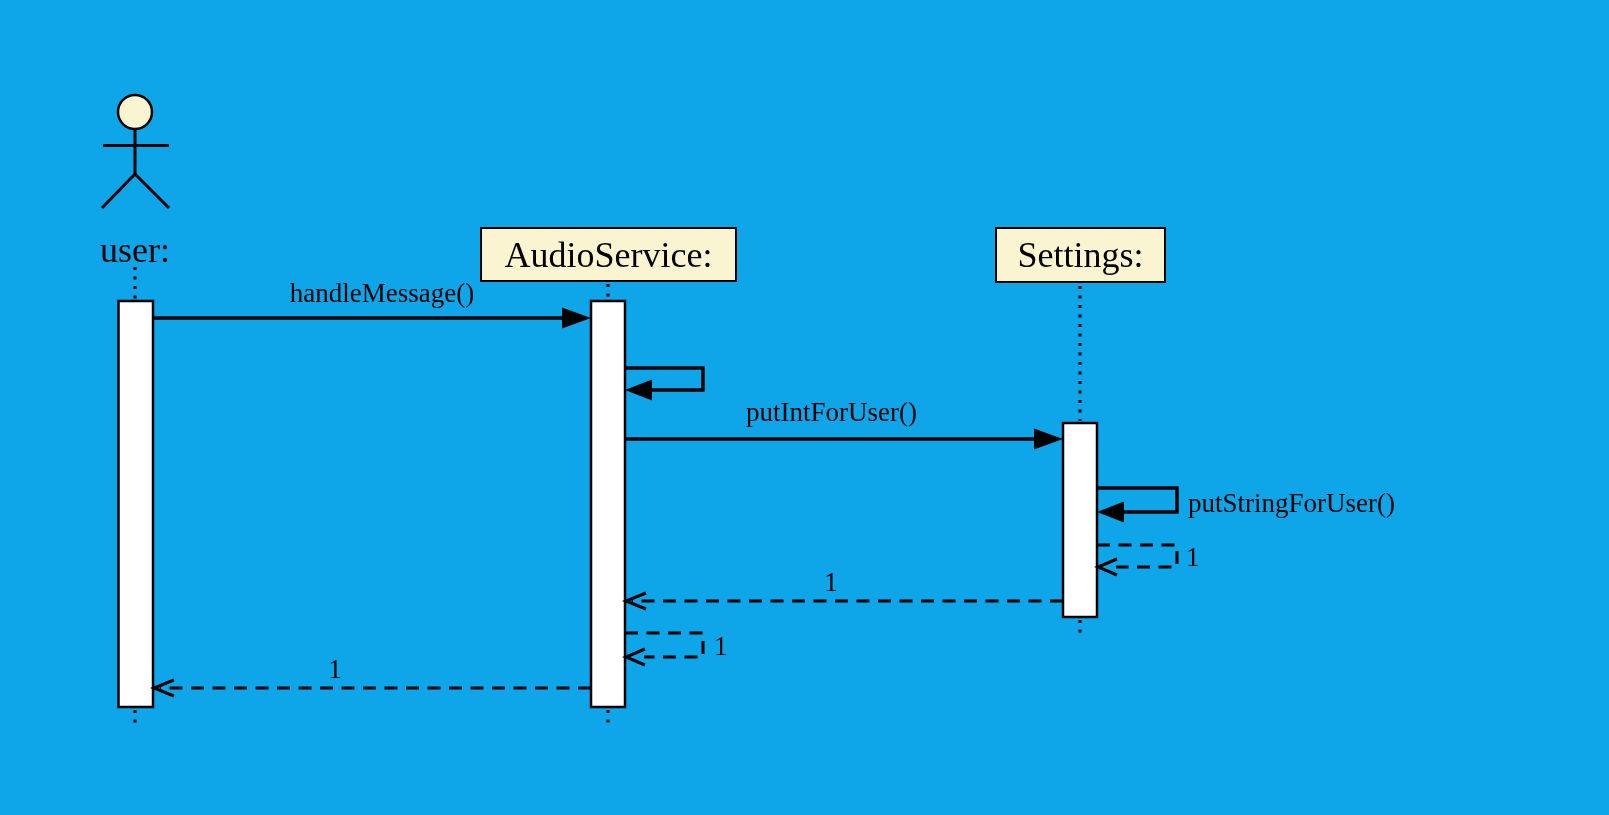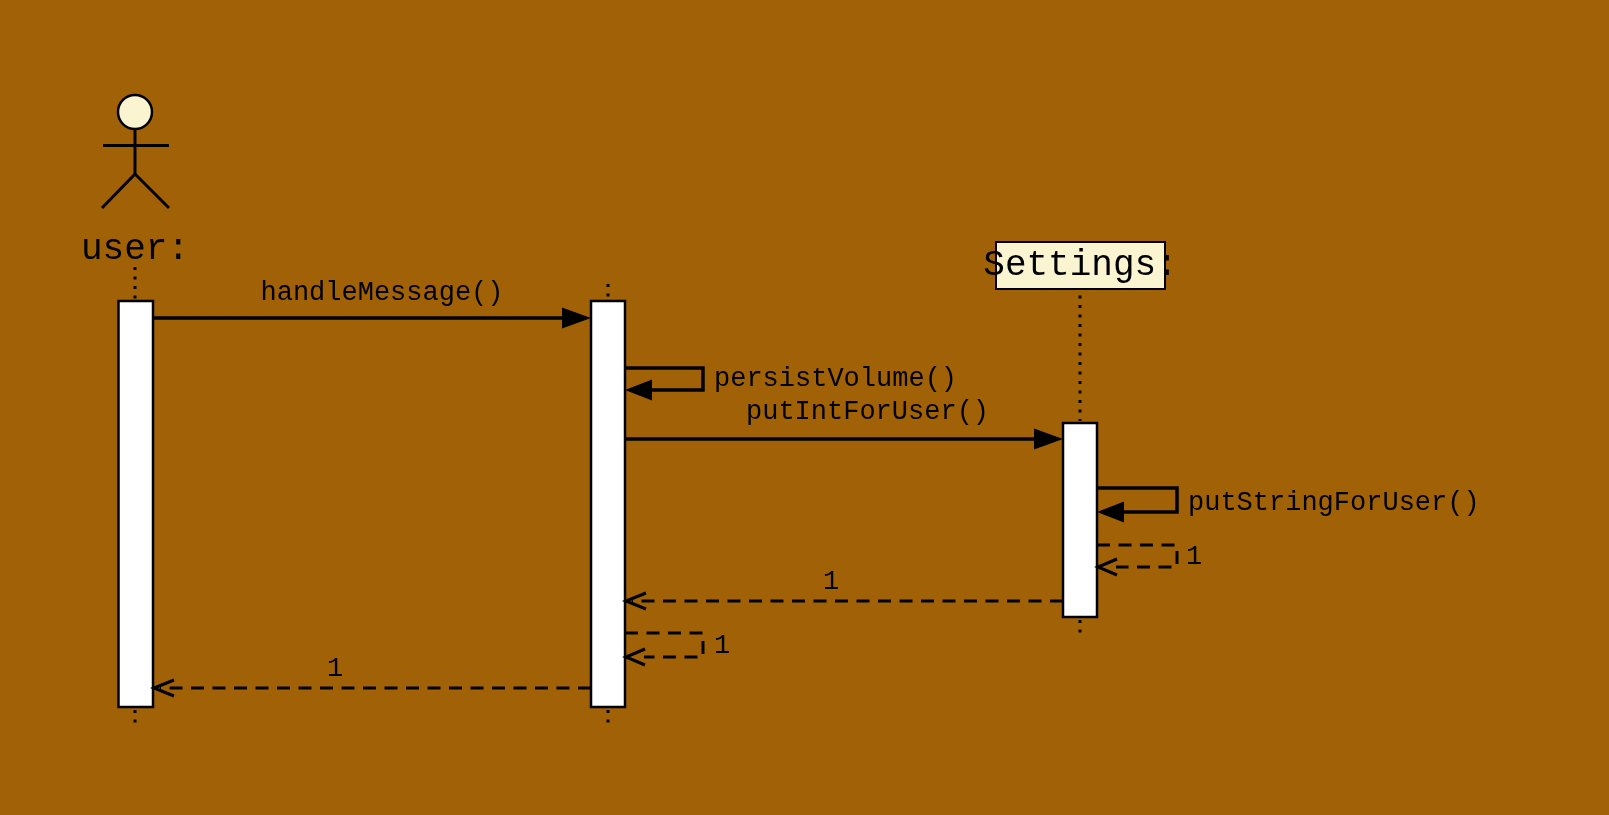--- a/index.html
+++ b/index.html
@@ -1,22 +1,22 @@
 <!DOCTYPE html>
 <html><head>
 <meta charset="utf-8">
 <style>
   * { margin: 0; padding: 0; box-sizing: border-box; }
   html, body { background: #ffffff; }
   .canvas {
     position: relative;
     width: 1609px;
     height: 815px;
-    background: #a16207;
-    font-family: Liberation Mono, monospace;
+    background: #0ea5e9;
+    font-family: Liberation Serif, serif;
     color: #000;
     overflow: hidden;
   }
   .layer { position: absolute; left: 0; top: 0; }
   .lbl {
     position: absolute;
     white-space: nowrap;
     font-size: 27px;
     line-height: 1;
     color: #000;
@@ -87,29 +87,31 @@
     <g stroke="#000" stroke-width="3" fill="none">
       <polyline points="1117,559 1098,567 1117,575"></polyline>
       <polyline points="645,649 626,657 645,665"></polyline>
       <polyline points="646,593 626,601 646,609"></polyline>
       <polyline points="174,680 154,688 174,696"></polyline>
     </g>
   </svg>
 
   <div class="lbl center" style="left:135px; top:250px; font-size:36px;">user:</div>
 
+  <div class="objbox" style="left:480px; top:227px; width:257px; height:55px;">
+    <span>AudioService:</span>
+  </div>
 
-  <div class="objbox" style="left:995px; top:241px; width:171px; height:49px;">
+  <div class="objbox" style="left:995px; top:227px; width:171px; height:56px;">
     <span>Settings:</span>
   </div>
 
   <div class="lbl center" style="left:382px; top:293px;">handleMessage()</div>
 
 
-  <div class="lbl vcenter" style="left:714px; top:379px;">persistVolume()</div>
 
   <div class="lbl vcenter" style="left:712px; top:412px;margin-left:34px;">putIntForUser()</div>
 
   <div class="lbl vcenter" style="left:1188px; top:503px;">putStringForUser()</div>
 
   <div class="lbl vcenter" style="left:1186px; top:557px;">1</div>
 
   <div class="lbl center" style="left:831px; top:582px;">1</div>
 
   <div class="lbl vcenter" style="left:714px; top:646px;">1</div>

